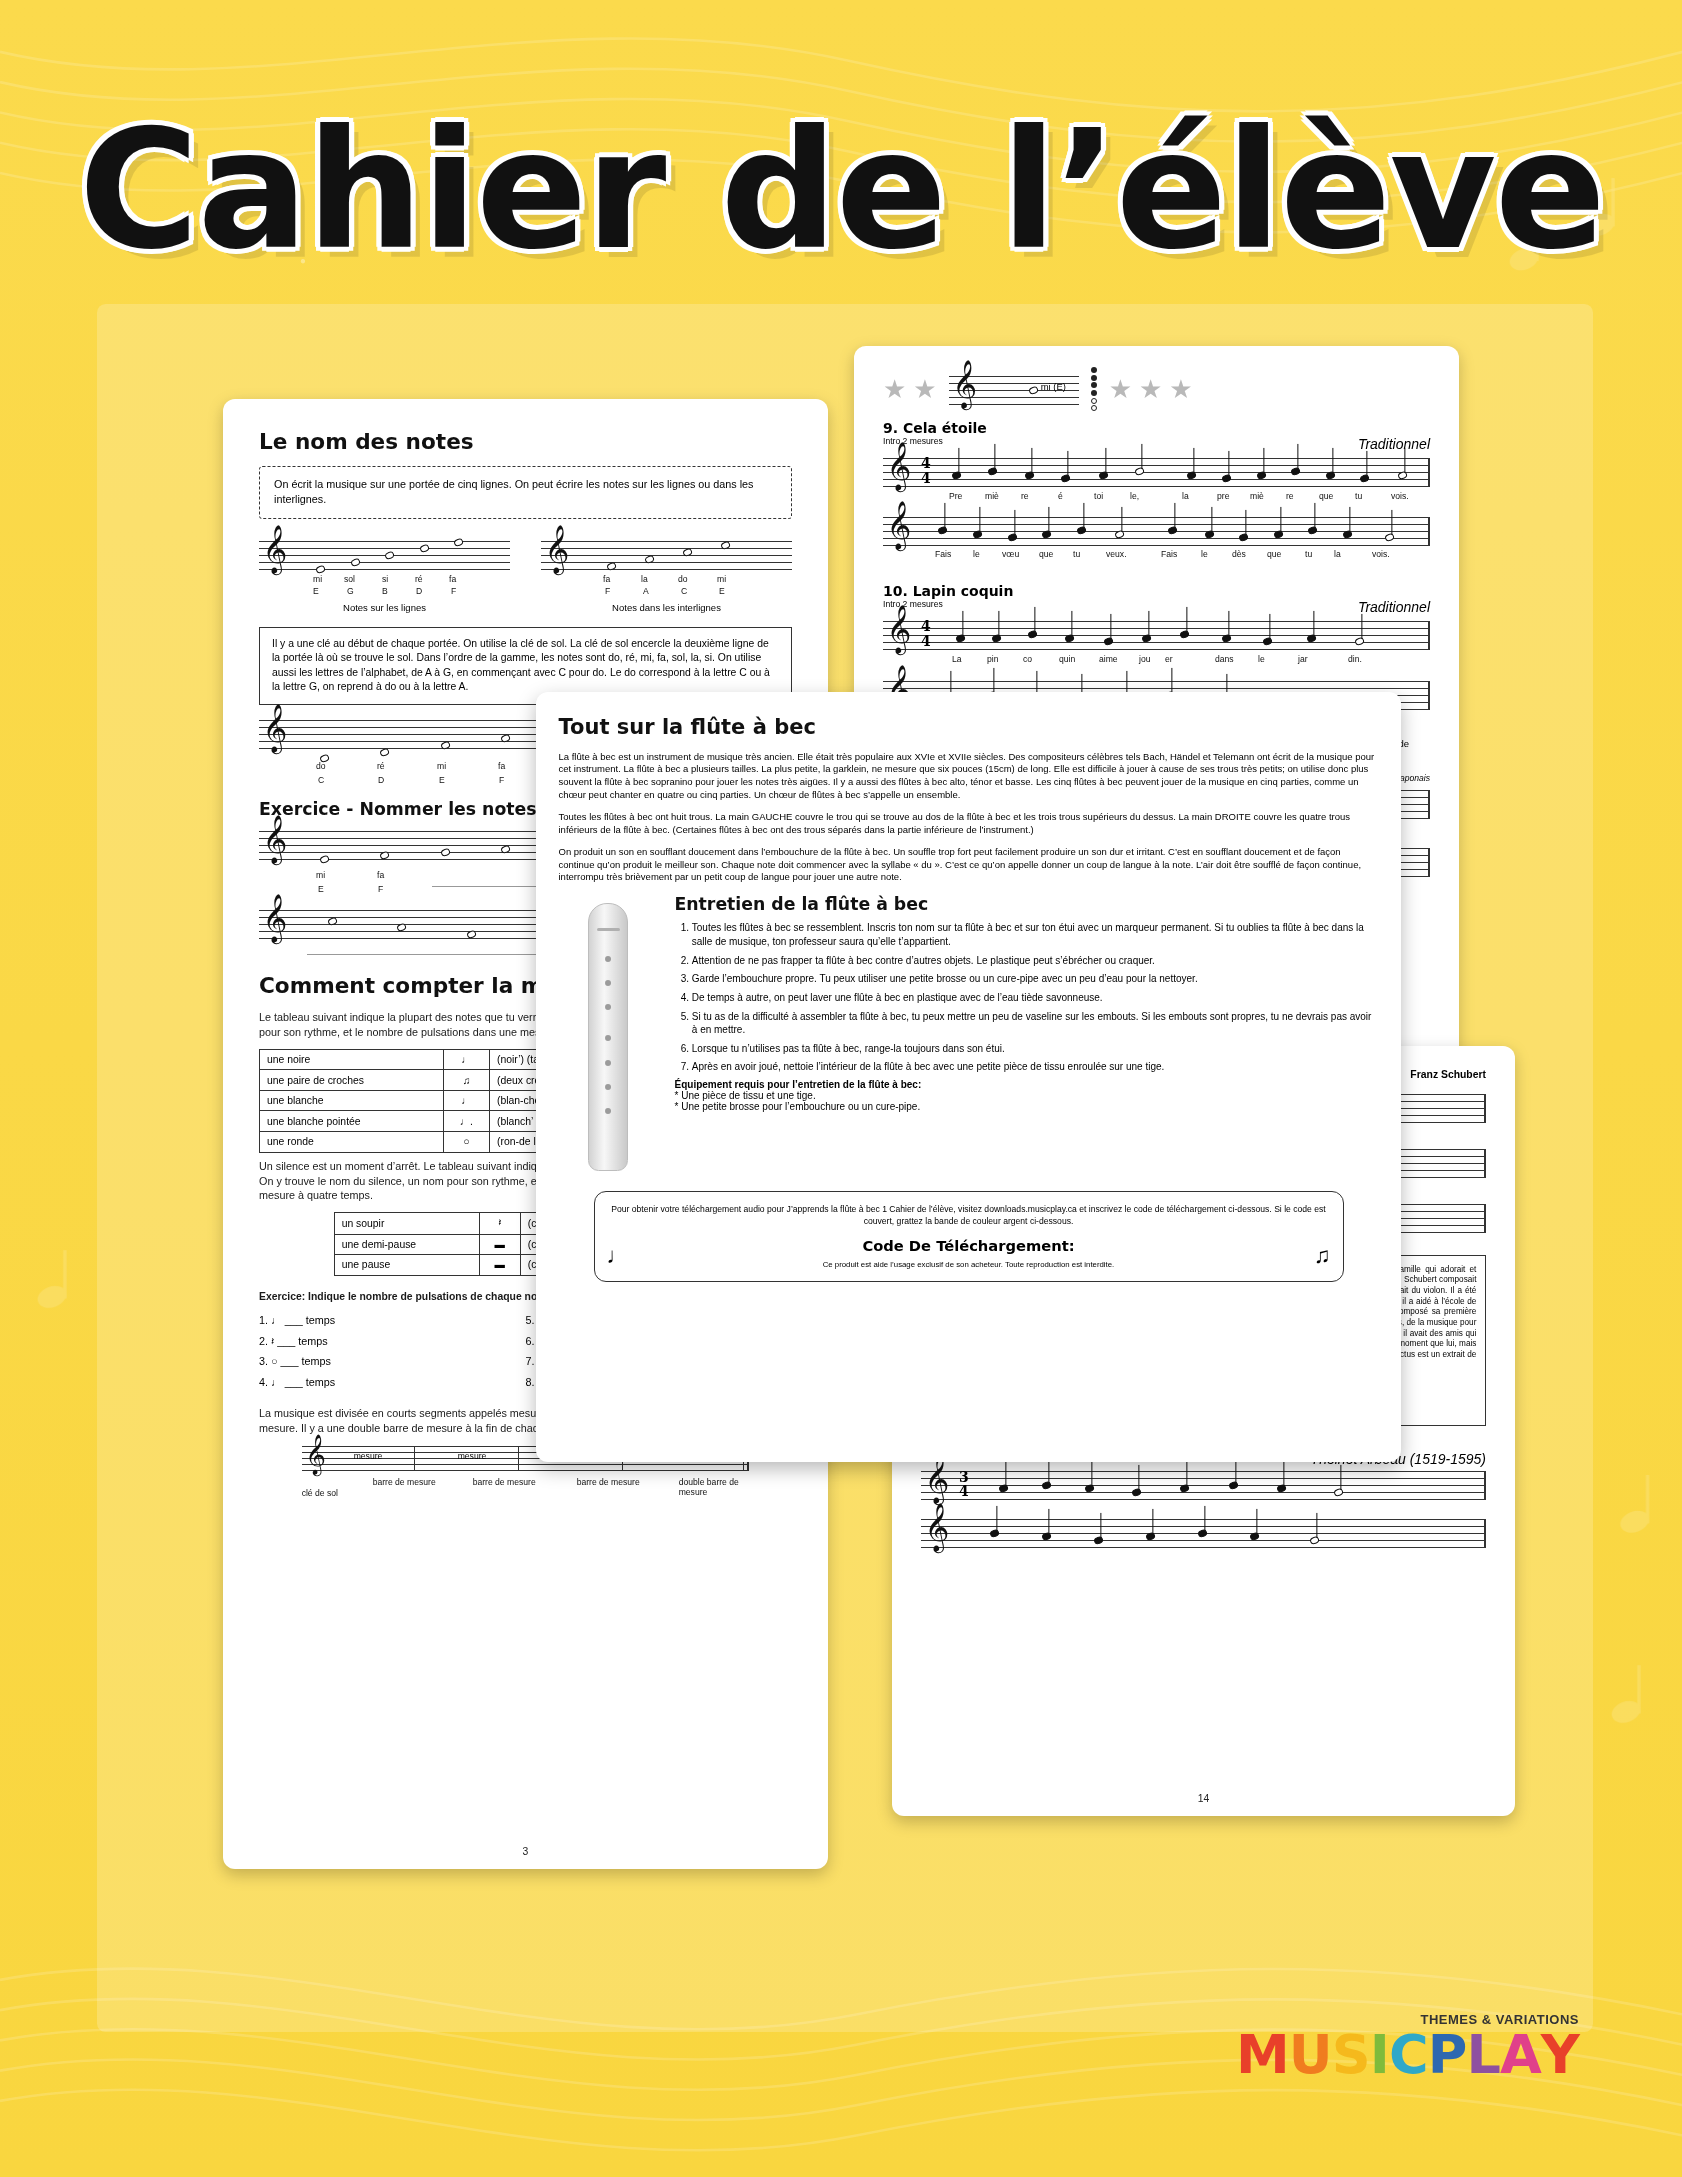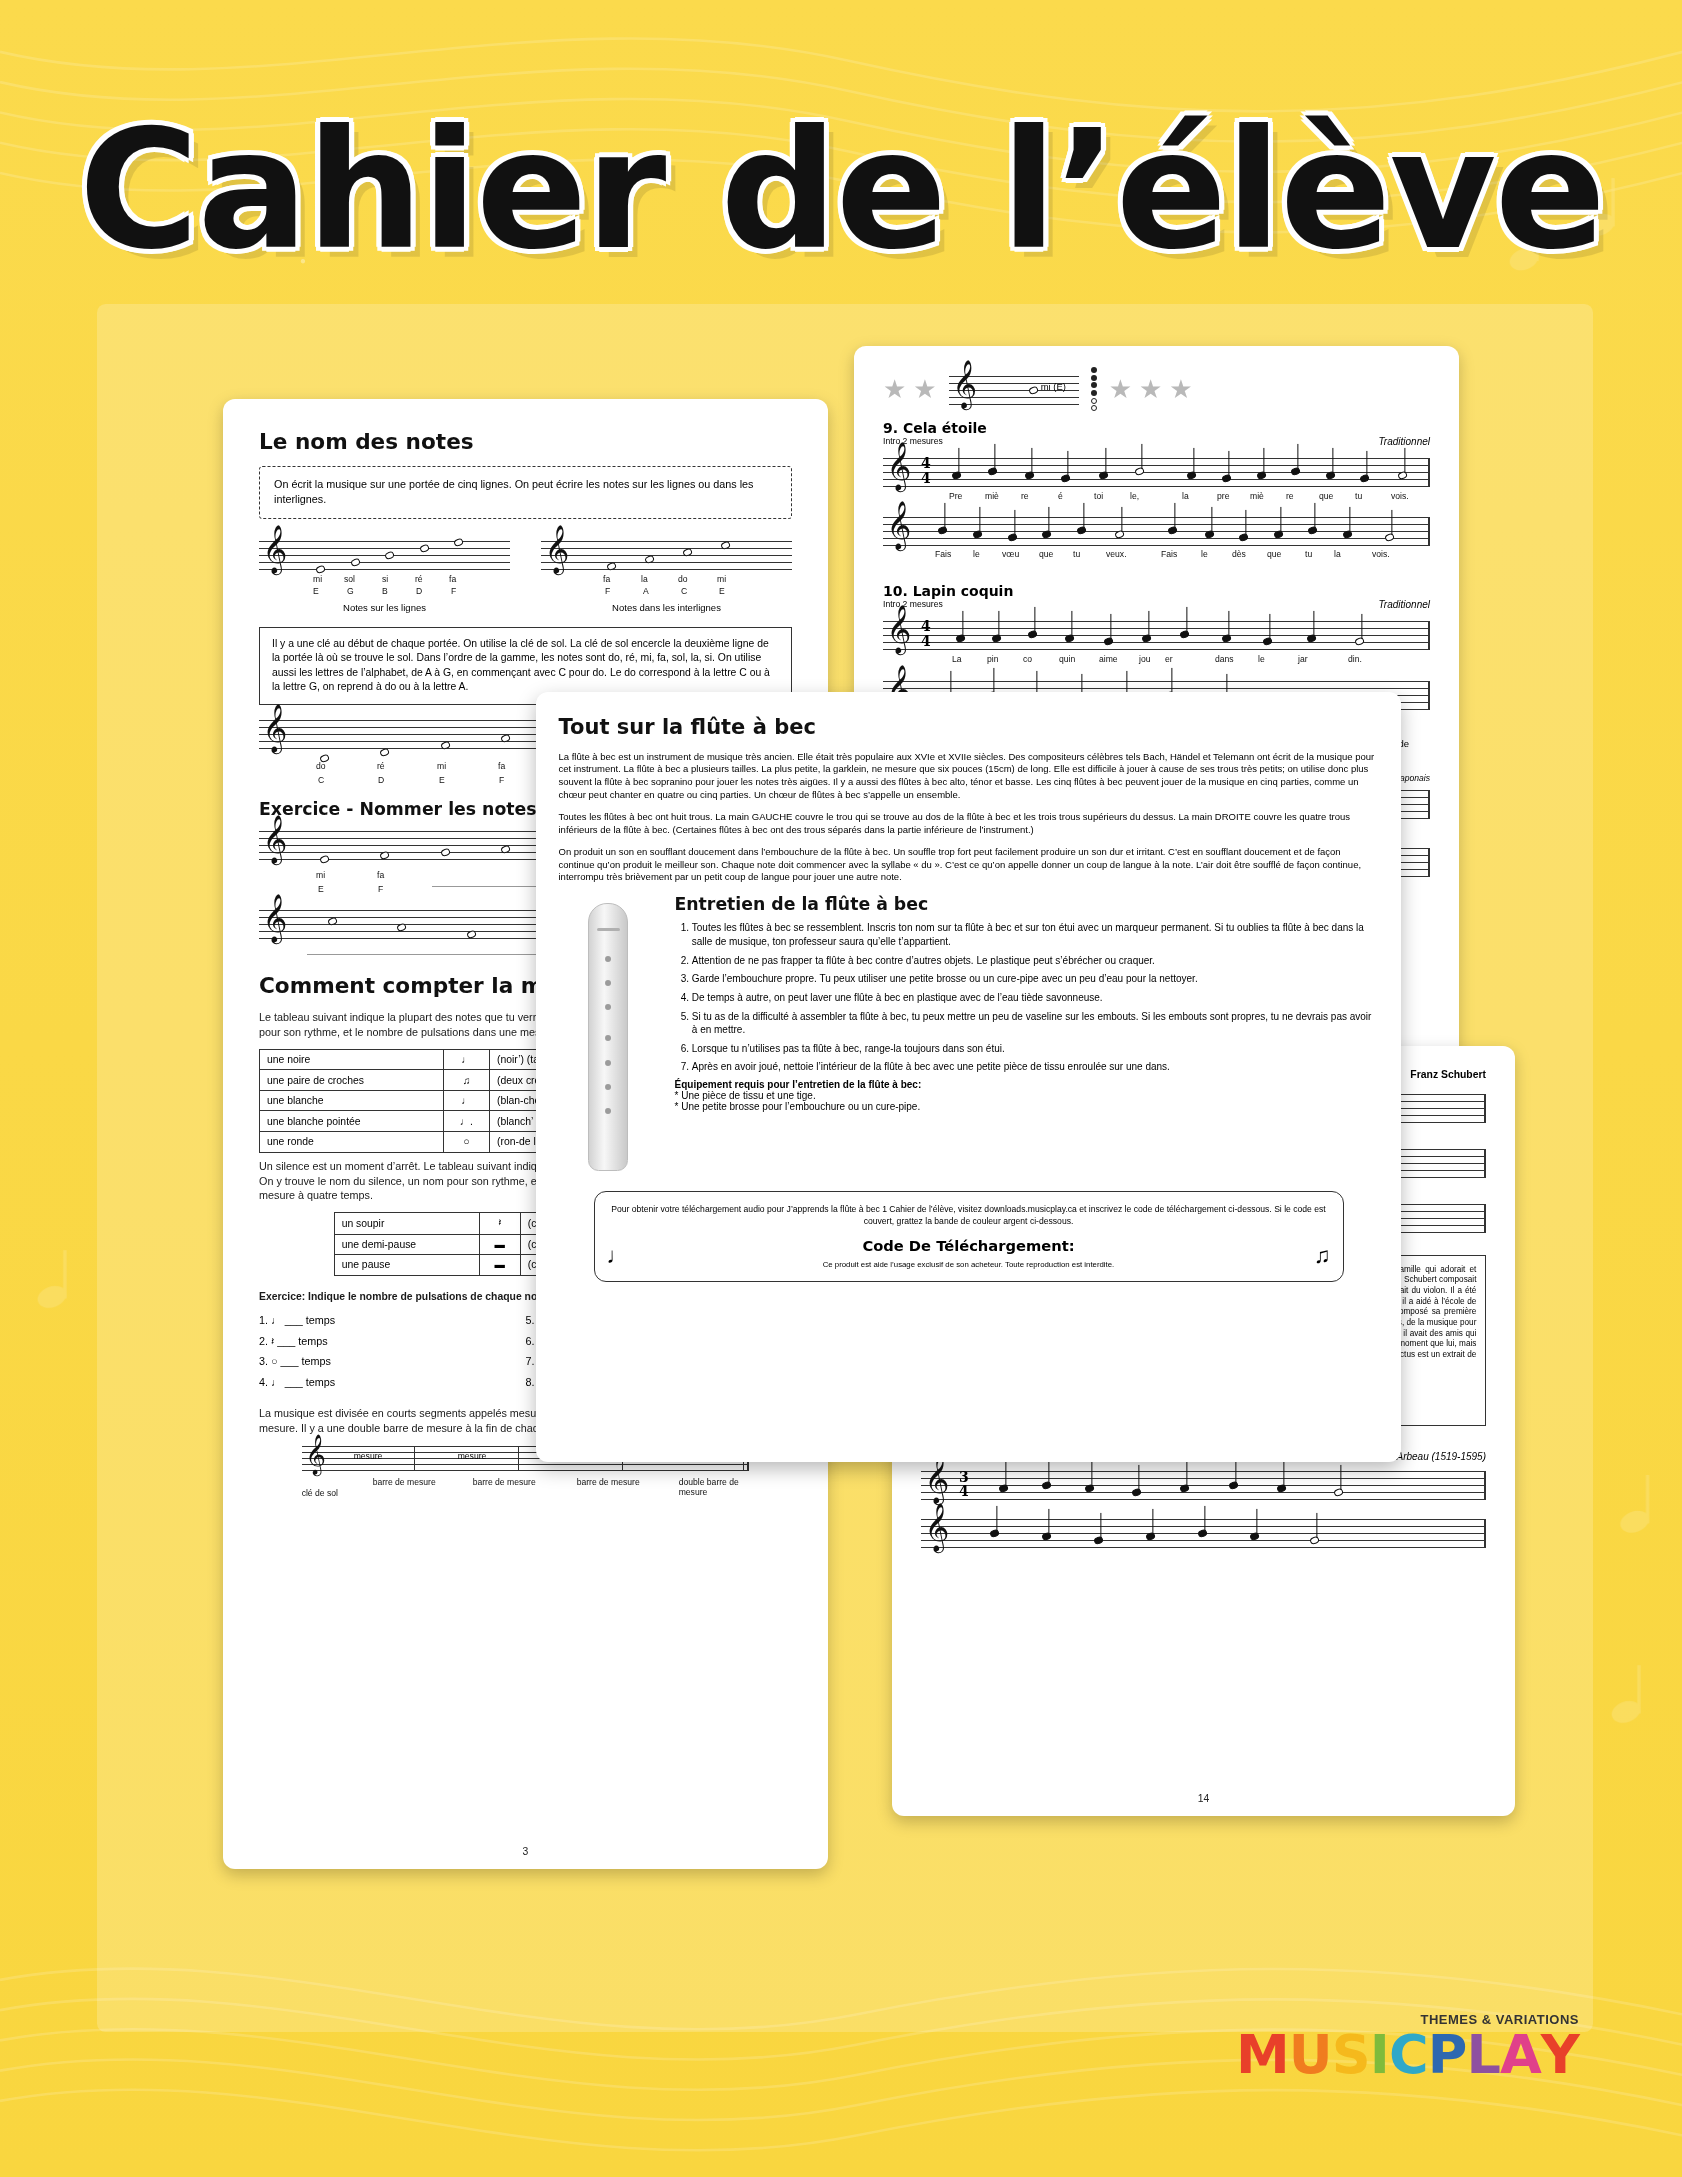--- a/index.html
+++ b/index.html
@@ -158,21 +158,21 @@
   .timesig {
     position:absolute; left:38px; top:-1.7px; font-size:14px; font-weight:bold; line-height:1.05;
     font-family:"DejaVu Serif", serif; text-align:center;
   }
   .nh { position:absolute; width:8.6px; height:6.5px; border-radius:50%; border:1.3px solid #111; background:#fff; transform:rotate(-20deg);}
   .nh.f { background:#111; }
   .nh .st { position:absolute; right:-0.4px; top:-24px; width:1.3px; height:25px; background:#111; transform:rotate(20deg); transform-origin:bottom;}
   .lyric { position:absolute; font-size:8.6px; color:#111; }
   .songttl { font-family:"DejaVu Sans",sans-serif; font-weight:bold; font-size:14px; margin:8.6px 0 0; }
   .songsub { font-size:8.6px; margin:0 0 1.7px; }
-  .songright { float:right; font-size:10px; font-style:italic; }
+  .songright { float:right; font-size:14px; font-style:italic; }
 </style>
 </head>
 <body>
 
 <div class="bg-wash"></div>
 
 <svg class="bg-staff" viewBox="0 0 1946 2518" preserveAspectRatio="none">
   <g stroke="#ffffff" stroke-width="3" fill="none" opacity="0.55">
     <path d="M0 60 C 300 130, 620 -10, 980 70 S 1600 150, 1946 60"></path>
     <path d="M0 95 C 300 165, 620 25, 980 105 S 1600 185, 1946 95"></path>
@@ -1037,21 +1037,21 @@
     </div>
     <div style="flex:1;">
       <h3 class="sub" style="font-size:17.3px; margin-top:0;">Entretien de la flûte à bec</h3>
       <ol class="care">
         <li>Toutes les flûtes à bec se ressemblent.  Inscris ton nom sur ta flûte à bec et sur ton étui avec un marqueur permanent. Si tu oublies ta flûte à bec dans la salle de musique, ton professeur saura qu’elle t’appartient.</li>
         <li>Attention de ne pas frapper ta flûte à bec contre d’autres objets. Le plastique peut s’ébrécher ou craquer.</li>
         <li>Garde l’embouchure propre. Tu peux utiliser une petite brosse ou un cure-pipe avec un peu d’eau pour la nettoyer.</li>
         <li>De temps à autre, on peut laver une flûte à bec en plastique avec de l’eau tiède savonneuse.</li>
         <li>Si tu as de la difficulté à assembler ta flûte à bec, tu peux mettre un peu de vaseline sur les embouts.  Si les embouts sont propres, tu ne devrais pas avoir à en mettre.</li>
         <li>Lorsque tu n’utilises pas ta flûte à bec, range-la toujours dans son étui.</li>
-        <li>Après en avoir joué, nettoie l’intérieur de la flûte à bec avec une petite pièce de tissu enroulée sur une dans.</li>
+        <li>Après en avoir joué, nettoie l’intérieur de la flûte à bec avec une petite pièce de tissu enroulée sur une tige.</li>
       </ol>
       <div style="font-size:10px; font-weight:bold; margin-top:5.2px;">Équipement requis pour l’entretien de la flûte à bec:</div>
       <div style="font-size:10px;">* Une pièce de tissu et une tige.</div>
       <div style="font-size:10px;">* Une petite brosse pour l’embouchure ou un cure-pipe.</div>
     </div>
   </div>
 
   <div class="dlbox" style="margin-left:35px; margin-right:35px; position:relative;">
     <span style="position:absolute; left:12px; bottom:8.6px; font-size:22.5px;">♩</span>
     <span style="position:absolute; right:12px; bottom:8.6px; font-size:22.5px;">♫</span>

